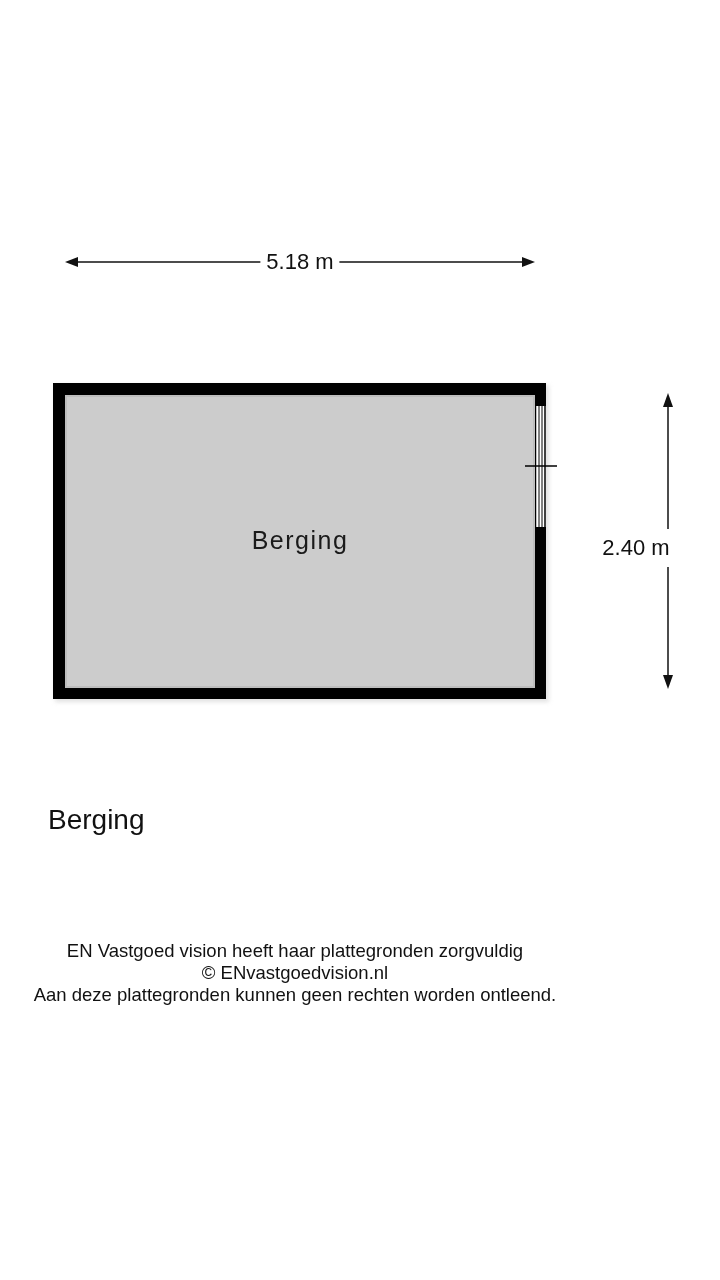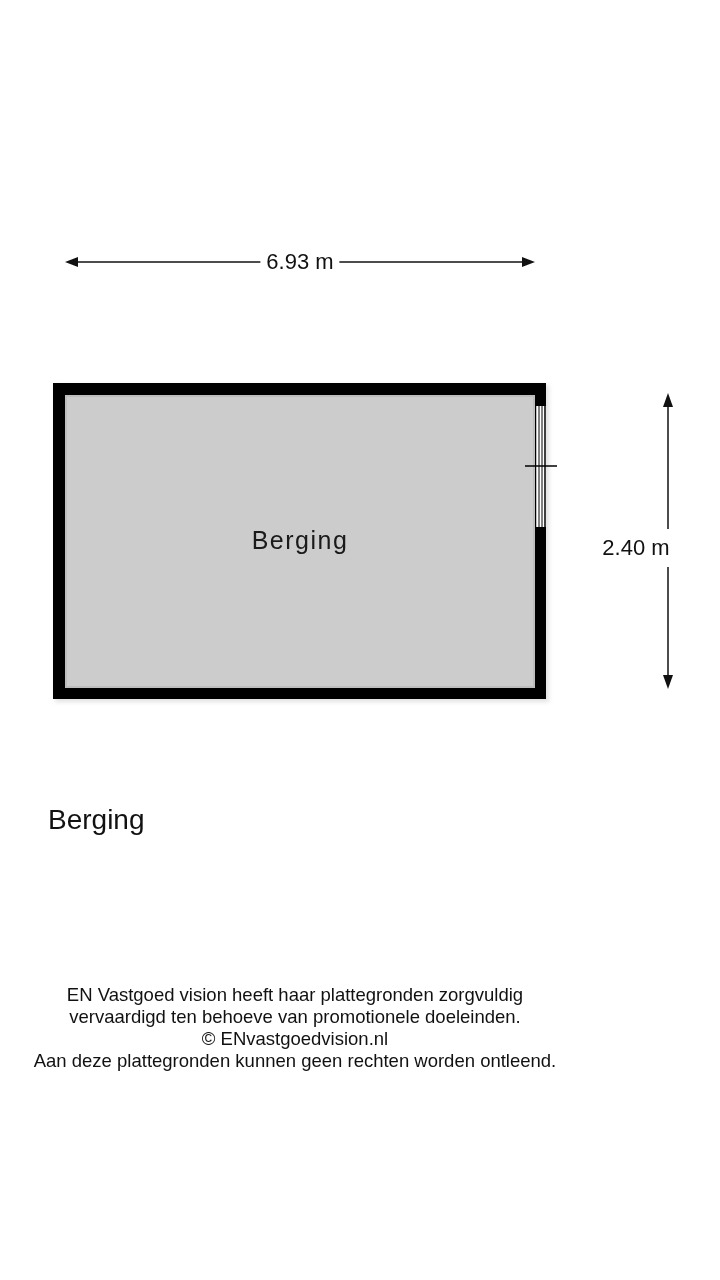--- a/index.html
+++ b/index.html
@@ -17,21 +17,21 @@
     #dim-height-label { left: 636px; top: 529px; transform: translateX(-50%); padding: 6px 4px; }
     #room-label {
       position: absolute; left: 300px; top: 526px; transform: translateX(-50%);
       font-size: 25px; letter-spacing: 1.5px; color: #1a1a1a;
     }
     #floor-title {
       position: absolute; left: 48px; top: 804px; font-size: 28px; color: #111;
     }
     #disclaimer {
       position: absolute; left: 0; width: 590px; top: 940px; text-align: center;
-      font-size: 18.5px; line-height: 22px; color: #111; margin-top: 44px;
+      font-size: 18.5px; line-height: 22px; color: #111;
     }
     #disclaimer div { white-space: nowrap; }
   </style>
 </head>
 <body>
 
 <svg id="plan-svg" width="720" height="1280" viewBox="0 0 720 1280">
   <defs>
     <filter id="shadow" x="-5%" y="-5%" width="110%" height="110%">
       <feGaussianBlur stdDeviation="2"></feGaussianBlur>
@@ -61,25 +61,24 @@
   <g>
     <rect x="534" y="406" width="12" height="121" fill="#ffffff"></rect>
     <line x1="535.5" y1="406" x2="535.5" y2="527" stroke="#000" stroke-width="1.5"></line>
     <line x1="539" y1="406" x2="539" y2="527" stroke="#000" stroke-width="1"></line>
     <line x1="542" y1="406" x2="542" y2="527" stroke="#000" stroke-width="1"></line>
     <line x1="545" y1="406" x2="545" y2="527" stroke="#000" stroke-width="1.5"></line>
     <line x1="525" y1="466" x2="557" y2="466" stroke="#000" stroke-width="1.5"></line>
   </g>
 </svg>
 
-<div id="dim-width-label" class="dim-label">6.93 m</div>
+<div id="dim-width-label" class="dim-label">5.18 m</div>
 <div id="dim-height-label" class="dim-label">2.40 m</div>
 
 <div id="room-label">Berging</div>
 
 <div id="floor-title">Berging</div>
 
 <div id="disclaimer">
   <div>EN Vastgoed vision heeft haar plattegronden zorgvuldig</div>
-  <div>vervaardigd ten behoeve van promotionele doeleinden.</div>
   <div>© ENvastgoedvision.nl</div>
   <div>Aan deze plattegronden kunnen geen rechten worden ontleend.</div>
 </div>
 
 </body></html>

